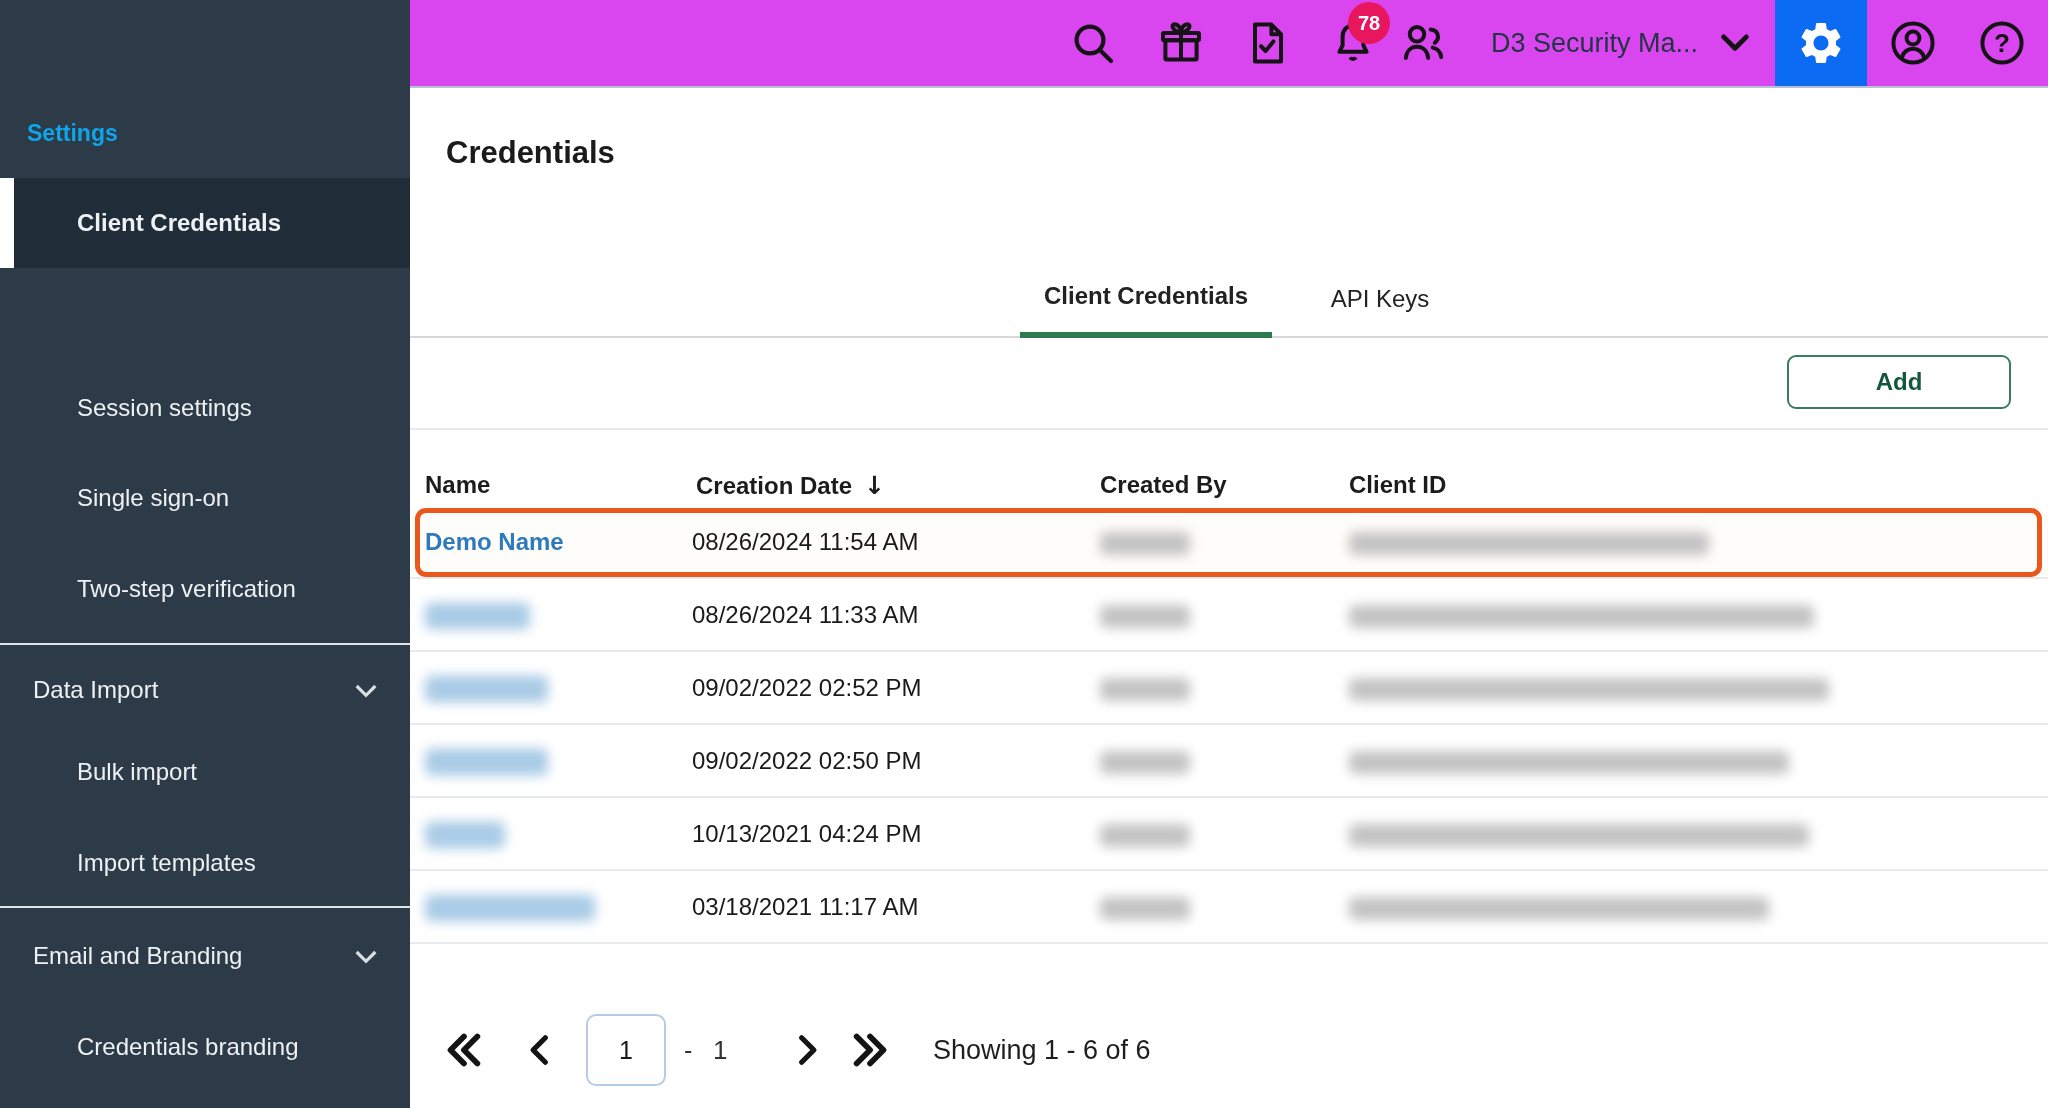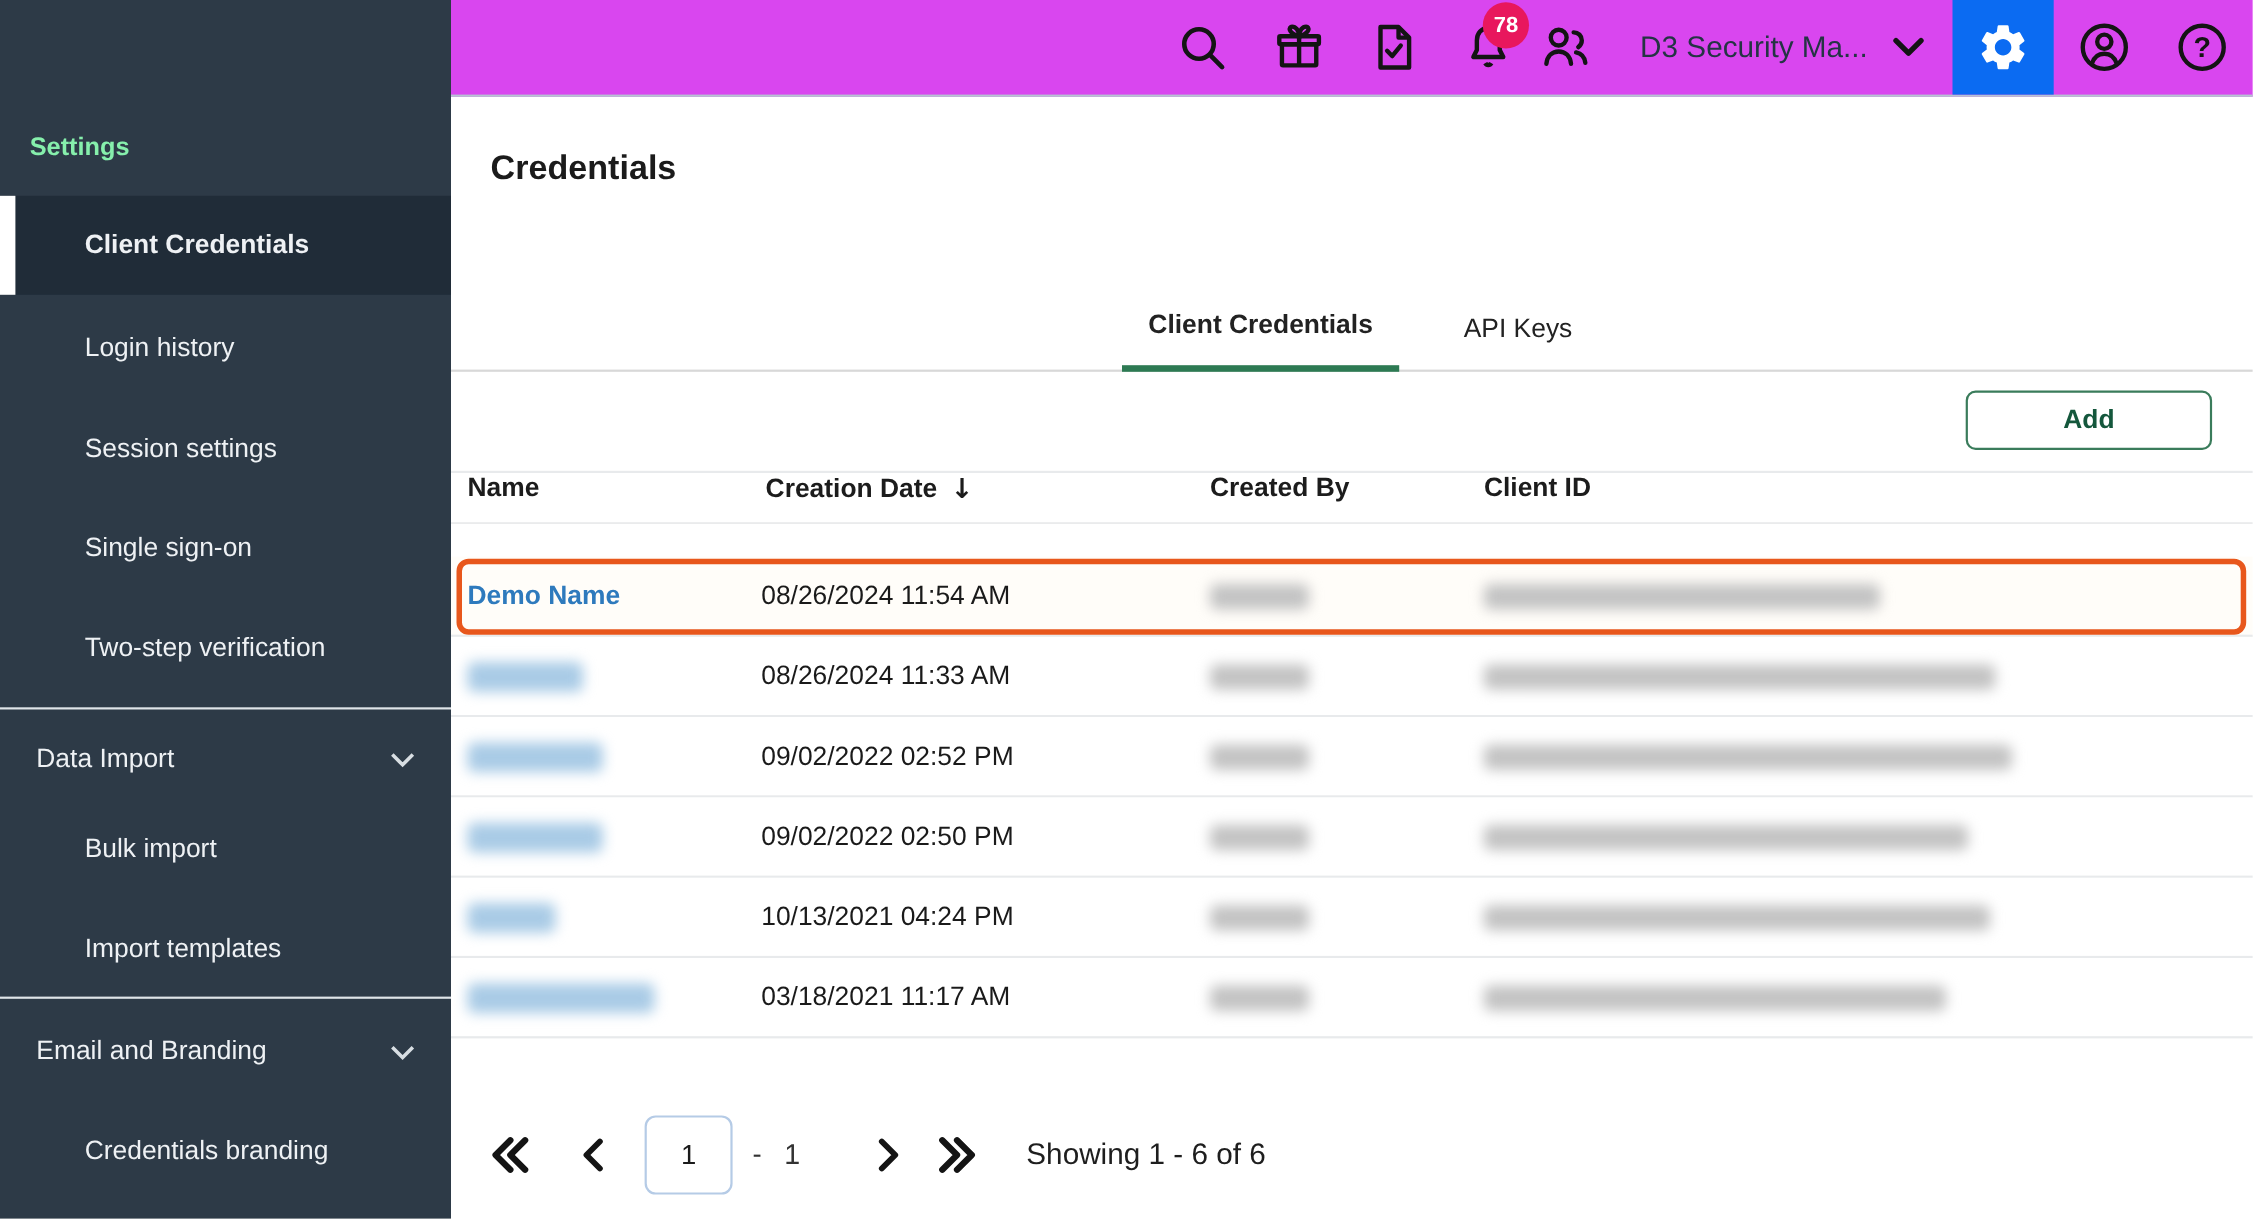--- a/index.html
+++ b/index.html
@@ -8,21 +8,21 @@
     font-family: "Liberation Sans", sans-serif;
     background:#fff; color:#1a1a1a; overflow:hidden; position:relative;
   }
   #app { position:absolute; inset:0; width:2048px; height:1108px; background:#fff; }
 
   
   .sidebar { position:absolute; left:0; top:0; width:410px; height:1108px; background:#2d3a47; z-index:5; }
   .logo-row { position:absolute; left:27px; top:16px; display:flex; align-items:center; gap:22px; }
   .dots-grid { width:40px; height:40px; display:block; }
   .logo-text { color:#fff; font-size:54px; font-weight:600; letter-spacing:0px; line-height:1; }
-  .section-label { position:absolute; left:27px; top:120px; color:#86efac; font-size:23px; font-weight:700; }
+  .section-label { position:absolute; left:27px; top:120px; color:#0ea5e9; font-size:23px; font-weight:700; }
   .nav-item { position:absolute; left:0; width:410px; height:90px; display:flex; align-items:center; color:#eef1f4; font-size:24px; cursor:pointer; }
   .nav-item .lbl { padding-left:77px; }
   .nav-item.group .lbl { padding-left:33px; }
   .nav-item.active { background:#202c38; font-weight:700; }
   .nav-item.active::before { content:""; position:absolute; left:0; top:0; bottom:0; width:14px; background:#fff; }
   .nav-item.active .lbl { padding-left:77px; }
   .side-divider { position:absolute; left:0; width:410px; height:2px; background:#dfe4e8; }
   .side-chevron { position:absolute; right:28px; top:50%; transform:translateY(-50%); }
 
   
@@ -45,21 +45,21 @@
   .tab { position:absolute; bottom:0; height:78px; display:flex; align-items:center; font-size:24px; color:#222; cursor:pointer; padding:0 4px; }
   .tab.active { font-weight:700; border-bottom:6px solid #2d7a53; }
   .tab1 { left:610px; width:252px; justify-content:center; }
   .tab2 { left:905px; width:130px; justify-content:center; }
 
   
   .add-btn { position:absolute; left:1377px; top:355px; width:224px; height:54px; background:#fff; border:2px solid #3a7c5b; border-radius:9px; color:#14573c; font-size:24px; font-weight:700; display:flex; align-items:center; justify-content:center; cursor:pointer; }
   .add-row-divider { position:absolute; left:0; top:428px; width:1638px; height:2px; background:#e8eaec; }
 
   
-  .thead { position:absolute; left:0; top:412px; width:1638px; height:64px; }
+  .thead { position:absolute; left:0; top:453px; width:1638px; height:64px; }
   .th { position:absolute; top:50%; transform:translateY(-50%); font-size:24px; font-weight:700; color:#1c1c1c; cursor:pointer; display:flex; align-items:center; gap:12px; }
   .sort-arrow { font-size:25px; font-weight:700; font-family:"DejaVu Sans", sans-serif; }
   .thead .underline { position:absolute; left:0; right:0; bottom:0; height:1px; background:#dcdee0; }
   .tbody { position:absolute; left:0; top:506px; width:1638px; }
   .trow { position:relative; width:1638px; height:73px; border-bottom:2px solid #e8eaec; background:#fff; }
   .trow.highlighted { background:#fffdf9; }
   .hl-border { position:absolute; left:5px; right:6px; top:2px; bottom:0px; border:5px solid #e8571c; border-radius:11px; pointer-events:none; z-index:2; }
   .cell { position:absolute; top:50%; transform:translateY(-50%); font-size:24px; color:#1a1a1a; white-space:nowrap; }
   .c-name { left:15px; }
   .c-date { left:282px; }
@@ -85,23 +85,20 @@
 
 <div id="app">
 
   <nav class="sidebar">
 
     <div class="section-label">Settings</div>
 
     <div class="nav-item active" style="top:178px;">
       <span class="lbl">Client Credentials</span>
     </div>
-    <div class="nav-item" style="top:272px;">
-      <span class="lbl">Login history</span>
-    </div>
     <div class="nav-item" style="top:363px;">
       <span class="lbl">Session settings</span>
     </div>
     <div class="nav-item" style="top:453px;">
       <span class="lbl">Single sign-on</span>
     </div>
     <div class="nav-item" style="top:544px;">
       <span class="lbl">Two-step verification</span>
     </div>
 

